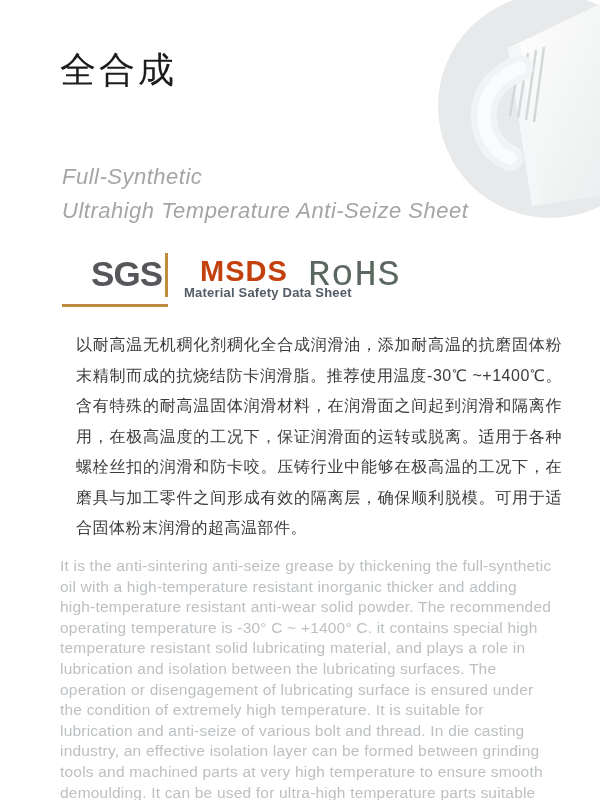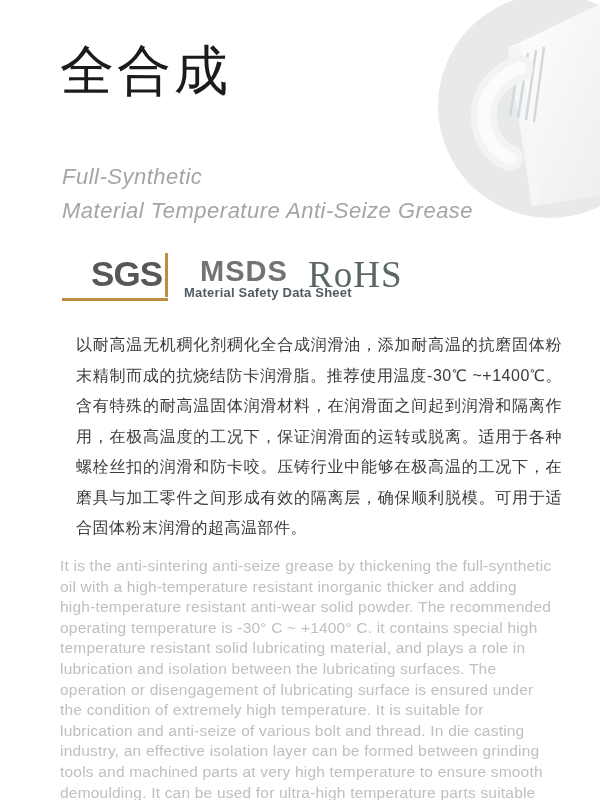--- a/index.html
+++ b/index.html
@@ -3,52 +3,52 @@
 <meta charset="utf-8">
 <style>
   html,body{margin:0;padding:0;background:#ffffff;}
   .page{
     position:relative;width:600px;height:800px;background:#ffffff;
     overflow:hidden;font-family:"Liberation Sans", sans-serif;
   }
   .product-photo{position:absolute;top:0;right:0;width:172px;height:242px;}
   .title-cn-1{
     position:absolute;left:60px;top:44px;margin:0;
-    font-size:54px;line-height:52px;font-weight:500;color:#1b1b1d;letter-spacing:3px;
+    font-size:36px;line-height:52px;font-weight:500;color:#1b1b1d;letter-spacing:3px;
   }
   .title-cn-2{
     position:absolute;left:60px;top:97px;margin:0;
     font-size:51px;line-height:58px;font-weight:700;color:#ae2d6e;letter-spacing:2px;
   }
   .subtitle{
     position:absolute;left:62px;top:160px;margin:0;width:470px;
     font-size:22px;line-height:34px;font-style:italic;color:#a3a5a7;
     white-space:pre-line;letter-spacing:0.5px;
   }
   .certs{position:absolute;left:0;top:0;width:600px;height:0;}
   .cert-sgs{
     position:absolute;left:62px;top:253px;width:106px;
-    border-bottom:3px solid #bf8b3e;text-align:right;padding-bottom:1px;
+    border-bottom:3px solid #bf8b3e;text-align:right;padding-bottom:7px;
   }
   .cert-sgs .sgs-text{
     display:inline-block;font-size:35px;line-height:42px;font-weight:800;
     color:#56575a;letter-spacing:-1px;border-right:3px solid #bf8b3e;
     padding:0 3px 2px 6px;
   }
   .cert-msds{position:absolute;left:184px;top:256px;width:120px;text-align:center;}
   .cert-msds .msds-text{
-    font-size:29px;line-height:30px;font-weight:800;color:#737373;letter-spacing:1px;
+    font-size:29px;line-height:30px;font-weight:800;color:#c2410c;letter-spacing:1px;
   }
   .cert-msds .msds-sub{
     font-size:13px;line-height:10px;font-weight:700;color:#515c66;
     letter-spacing:0.2px;margin-top:2px;white-space:nowrap;
   }
   .cert-rohs{
     position:absolute;left:308px;top:254px;
-    font-family:Liberation Serif, serif;font-size:37px;line-height:42px;
+    font-family:Liberation Mono, monospace;font-size:37px;line-height:42px;
     font-weight:400;color:#5b685f;letter-spacing:1px;
   }
   .desc-cn{
     position:absolute;left:60px;top:314px;width:486px;margin:16px;
     font-size:16px;line-height:30.5px;color:#3b3b3d;text-align:justify;
     letter-spacing:0.5px;
   }
   .desc-en{
     position:absolute;left:60px;top:556px;width:494px;margin:0;
     font-size:15.5px;line-height:20.6px;color:#bdc0c3;letter-spacing:0.2px;
@@ -74,21 +74,21 @@
       <line x1="100" y1="53" x2="90" y2="118"></line>
       <line x1="108" y1="50" x2="98" y2="120"></line>
       <line x1="116" y1="47" x2="106" y2="122"></line>
     </g>
     <path d="M92 68 C 66 78, 54 98, 56 120 C 58 140, 68 152, 82 158" fill="none" stroke="#f1f3f4" stroke-width="26" stroke-linecap="round"></path>
     <path d="M92 68 C 66 78, 54 98, 56 120 C 58 140, 68 152, 82 158" fill="none" stroke="#fafbfc" stroke-width="13" stroke-linecap="round"></path>
   </svg>
 
   <h1 class="title-cn-1">全合成</h1>
   <p class="subtitle">Full-Synthetic
-Material Temperature Anti-Seize Grease</p>
+Ultrahigh Temperature Anti-Seize Sheet</p>
 
   <div class="certs">
     <div class="cert-sgs">
       <span class="sgs-text">SGS</span>
     </div>
     <div class="cert-msds">
       <div class="msds-text">MSDS</div>
       <div class="msds-sub">Material Safety Data Sheet</div>
     </div>
     <div class="cert-rohs">RoHS</div>

